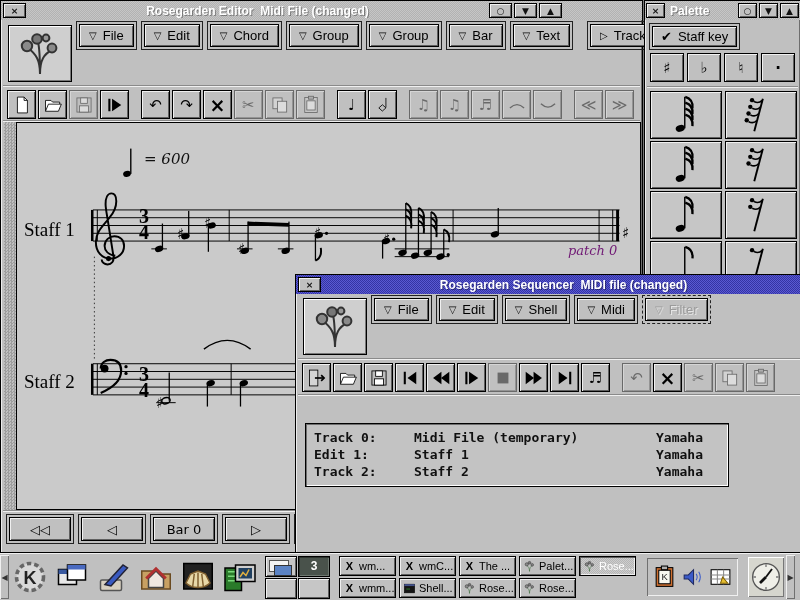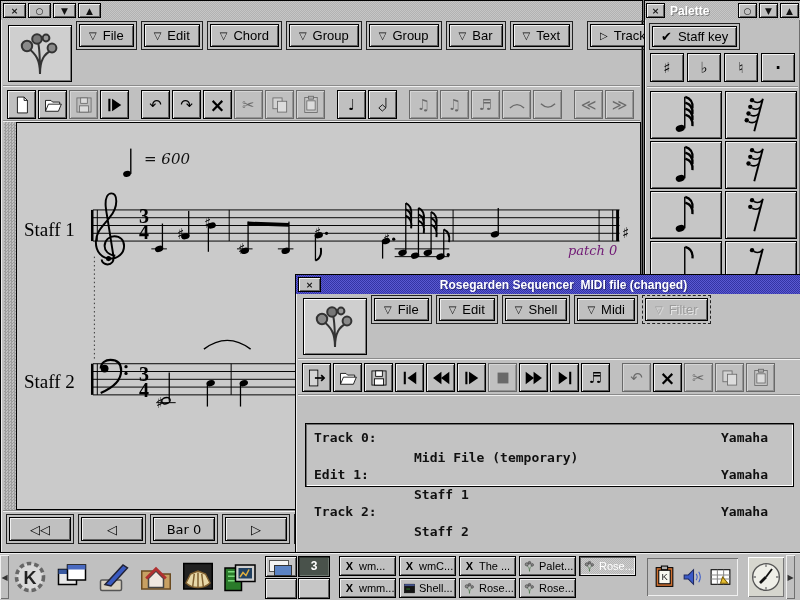--- a/index.html
+++ b/index.html
@@ -52,26 +52,26 @@
   
   .pal-row{display:flex;gap:3px;padding:3px 5px;}
   .pal-acc{width:32px;height:27px;background:#c0c0c0;border:1px solid #000;
     box-shadow:inset 1px 1px 0 #f0f0f0,inset -1px -1px 0 #5f5f5f;
     display:flex;align-items:center;justify-content:center;font:bold 15px "DejaVu Sans",sans-serif;}
   .pal-cols{display:flex;gap:3px;padding:2px 5px;}
   .pal-col{display:flex;flex-direction:column;gap:2px;}
   .pal-note{width:70px;height:46px;background:#c6c6c6;border:1px solid #000;
     box-shadow:inset 1px 1px 0 #f0f0f0,inset -1px -1px 0 #5f5f5f;}
   
-  .tracklist{position:absolute;left:9px;top:148px;width:489px;height:64px;background:#c3c3c3;
+  .tracklist{position:absolute;left:9px;top:148px;width:424px;height:64px;background:#c3c3c3;
     border:1px solid #000;box-shadow:inset 1px 1px 0 #6e6e6e,inset -1px -1px 0 #fff;
     font:bold 13px "DejaVu Sans Mono",monospace;color:#101010;padding:5px 8px;box-sizing:border-box;}
   .trow{display:flex;line-height:17px;white-space:pre;}
   .trow .tid{width:100px;}
-  .trow .tname{flex:1;margin-top:20px;}
+  .trow .tname{flex:1;}
   .trow .tdev{width:64px;}
   
   #taskbar{position:absolute;left:0;top:552px;width:800px;height:48px;background:#c0c0c0;
     border-top:1px solid #000;box-shadow:inset 0 1px 0 #f0f0f0;display:flex;align-items:center;z-index:40;}
   .panel-handle{width:9px;height:44px;display:flex;align-items:center;justify-content:center;
     font:8px "DejaVu Sans",sans-serif;color:#333;background:#c0c0c0;
     box-shadow:inset 1px 1px 0 #f0f0f0,inset -1px -1px 0 #707070;}
   .launcher{width:42px;height:44px;display:flex;align-items:center;justify-content:center;}
   .launcher svg{width:36px;height:36px;}
   #pager{display:grid;grid-template-columns:32px 32px;grid-template-rows:21px 21px;gap:1px;margin:0 4px;}
@@ -97,20 +97,21 @@
   svg{display:block;}
 </style>
 </head>
 <body>
 
 <div id="desktop">
 
   <div class="win" id="editor-win" style="left:0;top:0;width:641px;height:554px;z-index:5;">
     <div class="titlebar tb-inactive">
       <div class="tbtn">×</div>
+      <div class="tb-title">Rosegarden Editor  Midi File (changed)</div>
       <div class="tbtn">○</div>
       <div class="tbtn">▼</div>
       <div class="tbtn">▲</div>
       <div style="width:76px;"></div>
     </div>
     <div class="logo-btn" style="left:7px;top:24px;">
       <svg viewBox="0 0 24 24" width="50" height="48">
           <path d="M12 22c0-7-2-10-6-13M12 22c0-7 2-10 6-12M12 22c0-9 0-12-1-16" stroke="#333" fill="none"></path>
           <circle cx="5.5" cy="8" r="2.6" fill="#8a8a8a" stroke="#333"></circle>
           <circle cx="18" cy="9" r="2.2" fill="#8a8a8a" stroke="#333"></circle>

